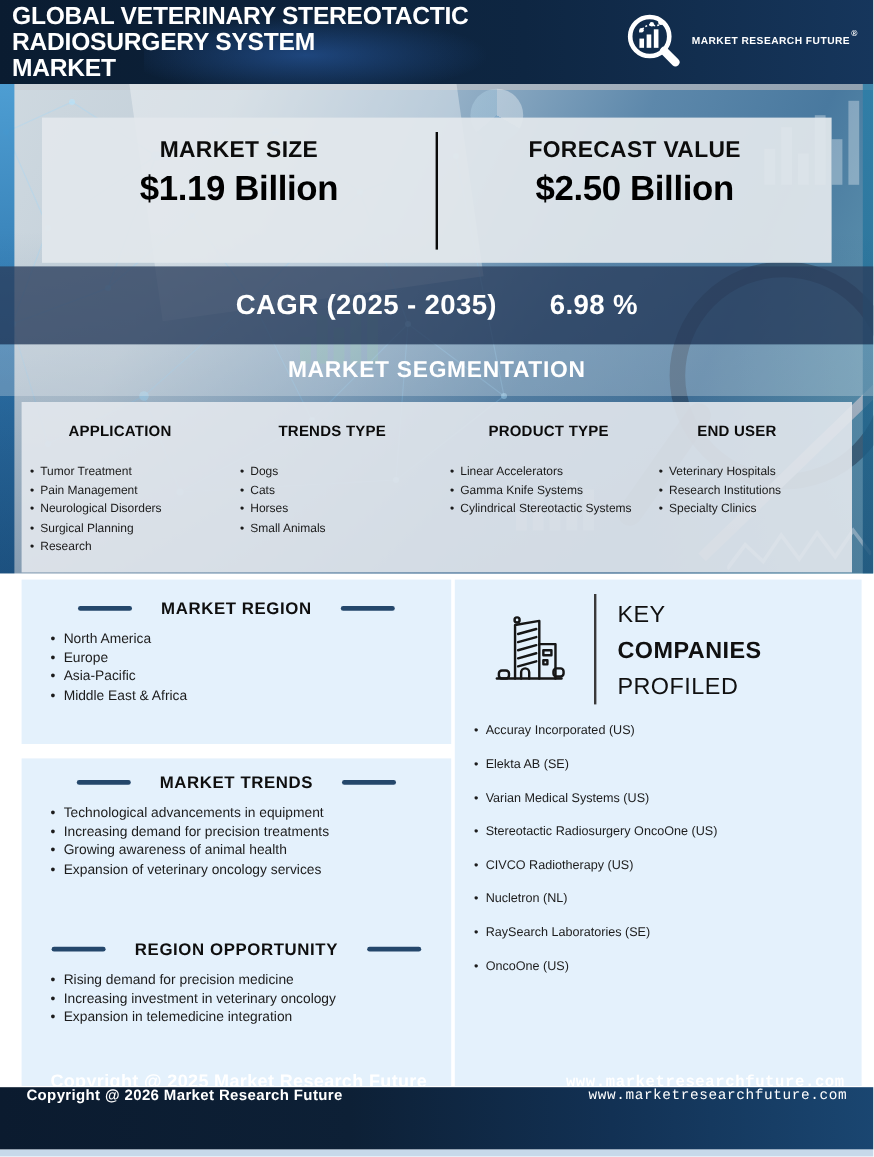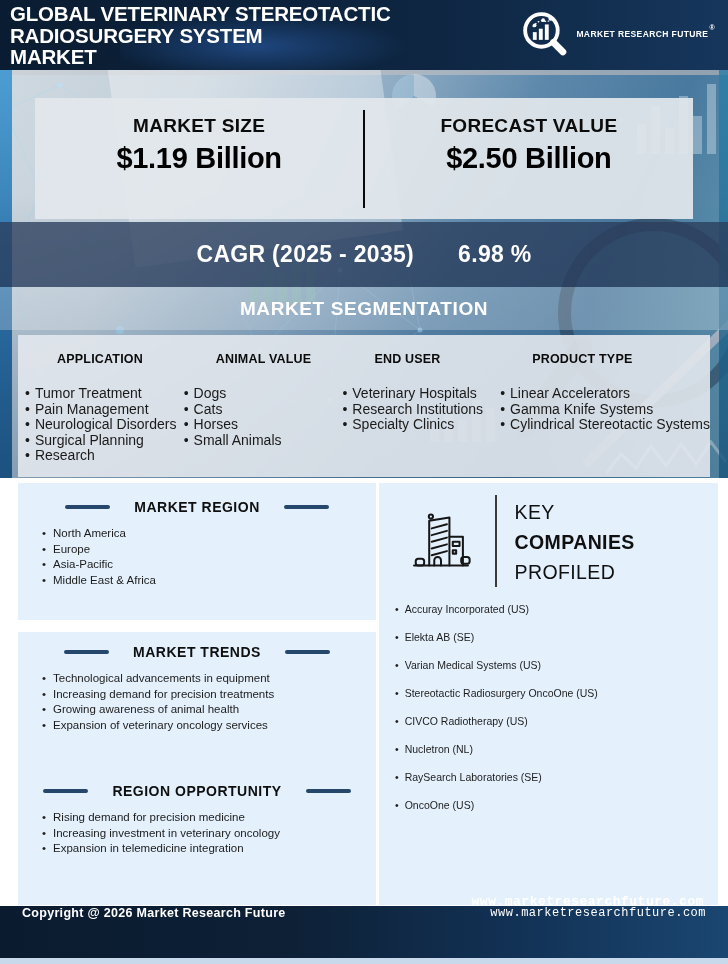--- a/index.html
+++ b/index.html
@@ -61,21 +61,21 @@
   .seg-title{position:absolute;left:0;top:217px;width:728px;height:43px;z-index:2;
         background:rgba(255,255,255,0.25);display:flex;align-items:center;justify-content:center;
         color:#ffffff;font-weight:bold;font-size:19px;letter-spacing:0.6px;}
 
   .seg-panel{position:absolute;left:18px;top:265px;width:692px;height:142px;z-index:2;
         background:rgba(227,232,237,0.9);display:flex;padding:17px 0 0 7px;box-sizing:border-box;}
   .seg-col:nth-child(1){width:175px;} .seg-col:nth-child(2){width:175px;}
   .seg-col:nth-child(3){width:174px;} .seg-col:nth-child(4){flex:1;}
   .seg-head{font-size:12.5px;font-weight:bold;color:#0b0b0b;letter-spacing:0.2px;margin-left:32px;}
   ul.seg-list{list-style:none;margin:20px 0 0 0;padding:0;}
-  ul.seg-list li{font-size:14px;color:#1a1a1a;line-height:15.5px;white-space:nowrap;}
+  ul.seg-list li{font-size:10px;color:#1a1a1a;line-height:15.5px;white-space:nowrap;}
   ul.seg-list li::before{content:"•";margin-right:5px;}
 
   
   .panel{position:absolute;background:#e4f1fc;}
   .region-panel{left:18px;top:483px;width:358px;height:137px;}
   .stack-panel{left:18px;top:632px;width:358px;height:273px;overflow:hidden;}
   .companies-panel{left:379px;top:483px;width:339px;height:422px;overflow:hidden;}
 
   .sec-head{display:flex;align-items:center;justify-content:center;column-gap:24px;padding-top:16px;text-align:center;}
   .stack-panel .sec-head{padding-top:12px;}
@@ -218,45 +218,45 @@
         <ul class="seg-list">
 
         <li>Tumor Treatment</li>
             <li>Pain Management</li>
             <li>Neurological Disorders</li>
             <li>Surgical Planning</li>
             <li>Research</li>
           </ul>
       </div>
       <div class="seg-col">
-        <div class="seg-head">ANIMAL VALUE</div>
+        <div class="seg-head">TRENDS TYPE</div>
         <ul class="seg-list">
 
         <li>Dogs</li>
             <li>Cats</li>
             <li>Horses</li>
             <li>Small Animals</li>
           </ul>
       </div>
       <div class="seg-col">
+        <div class="seg-head">PRODUCT TYPE</div>
+        <ul class="seg-list">
+
+        <li>Linear Accelerators</li>
+            <li>Gamma Knife Systems</li>
+            <li>Cylindrical Stereotactic Systems</li>
+          </ul>
+      </div>
+      <div class="seg-col">
         <div class="seg-head">END USER</div>
         <ul class="seg-list">
 
         <li>Veterinary Hospitals</li>
             <li>Research Institutions</li>
             <li>Specialty Clinics</li>
-          </ul>
-      </div>
-      <div class="seg-col">
-        <div class="seg-head">PRODUCT TYPE</div>
-        <ul class="seg-list">
-
-        <li>Linear Accelerators</li>
-            <li>Gamma Knife Systems</li>
-            <li>Cylindrical Stereotactic Systems</li>
           </ul>
       </div>
     </div>
   </section>
 
   <div class="panel region-panel">
     <div class="sec-head">
       <span class="dash"></span>
       <span class="sec-title">MARKET REGION</span>
       <span class="dash"></span>
@@ -287,20 +287,21 @@
       <span class="dash"></span>
       <span class="sec-title">REGION OPPORTUNITY</span>
       <span class="dash"></span>
     </div>
     <ul class="blist">
 
     <li>Rising demand for precision medicine</li>
         <li>Increasing investment in veterinary oncology</li>
         <li>Expansion in telemedicine integration</li>
       </ul>
+    <div class="clip-copy">Copyright @ 2025 Market Research Future</div>
   </div>
 
   <div class="panel companies-panel">
     <div class="comp-head">
       <svg width="64" height="70" viewBox="0 0 76 74" fill="none" stroke="#161616" stroke-width="2.4" stroke-linecap="round" stroke-linejoin="round">
         <line x1="6" y1="66" x2="70" y2="66"></line>
         <path d="M24 66 V13 L48 9 V66"></path>
         <path d="M27 22 L45 17 M27 30 L45 25 M27 38 L45 33 M27 46 L45 41 M27 54 L45 49"></path>
         <path d="M48 32 H64 V66"></path>
         <rect x="52" y="38" width="8" height="5"></rect>

